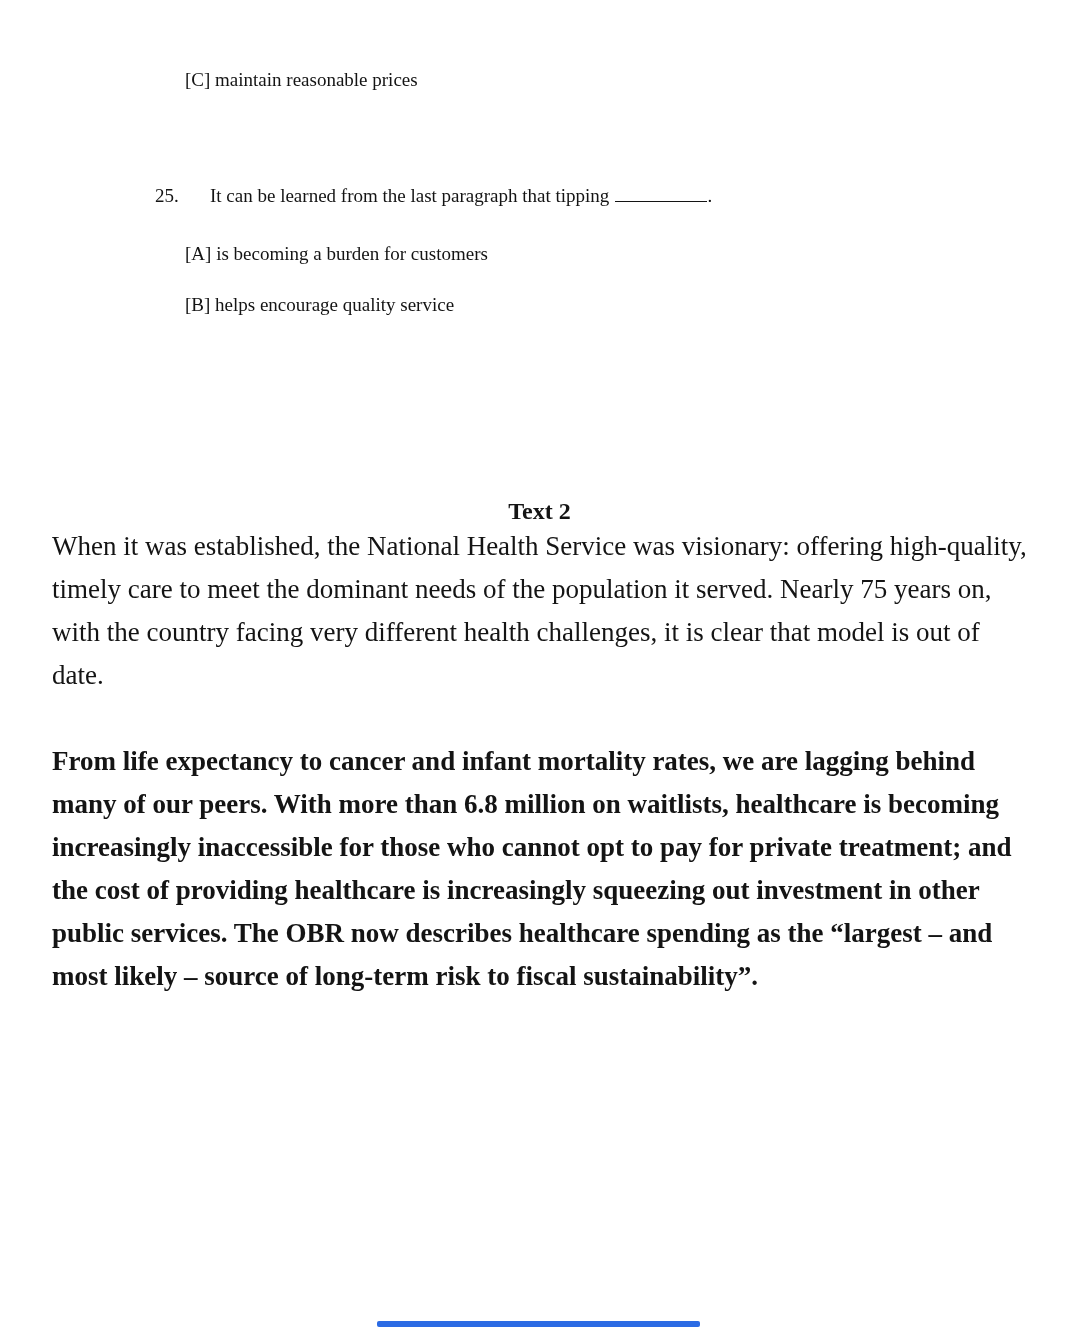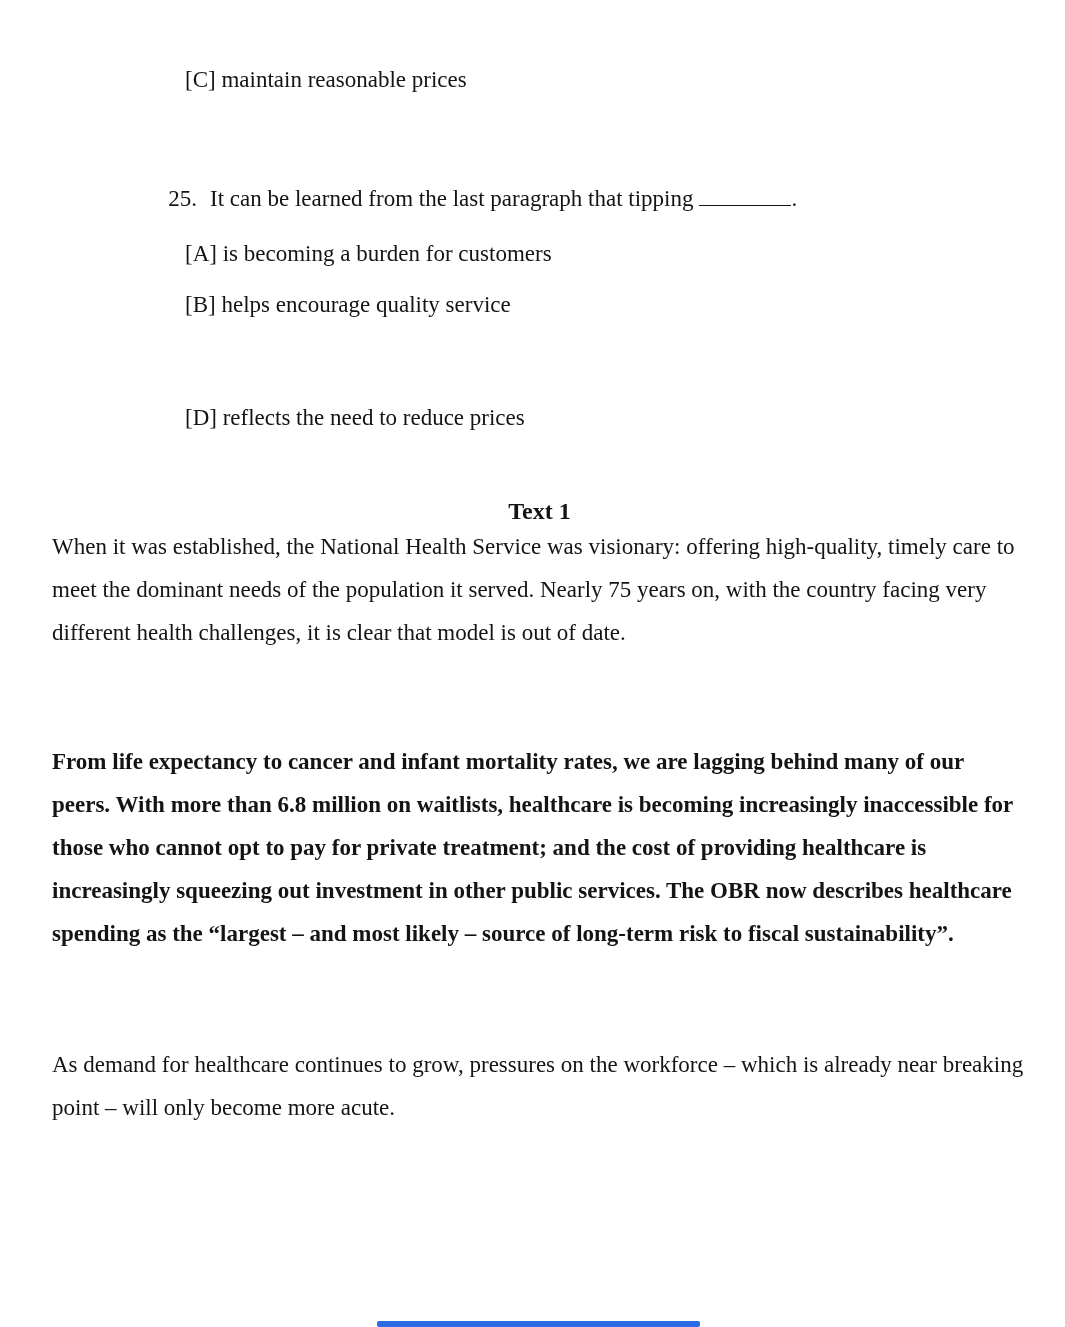--- a/index.html
+++ b/index.html
@@ -11,26 +11,26 @@
     position: relative;
     width: 1065px;
     height: 1327px;
     background: #ffffff;
     font-family: "Liberation Serif", "DejaVu Serif", serif;
     color: #141414;
     overflow: hidden;
   }
   .line {
     position: absolute;
-    font-size: 23px;
+    font-size: 19px;
     line-height: 28px;
     white-space: nowrap;
   }
   .opt { left: 185px; }
-  .q-line { left: 155px; text-align: center; }
+  .q-line { left: 155px; }
   .q-number {
     display: inline-block;
     min-width: 55px;
   }
   .blank {
     display: inline-block;
     width: 92px;
     height: 1em;
     margin-left: 6px;
     border-bottom: 1.6px solid #141414;
@@ -42,21 +42,21 @@
     left: 52px;
     width: 975px;
     text-align: center;
     font-size: 24px;
     font-weight: bold;
   }
   .para {
     position: absolute;
     left: 52px;
     width: 975px;
-    font-size: 23px;
+    font-size: 27px;
     line-height: 43px;
     text-align: left;
   }
   .para-1 { top: 525px; }
   .para-2 { top: 740px; font-weight: bold; }
   .para-3 { top: 1043px; }
   .scroll-thumb {
     position: absolute;
     left: 377px;
     bottom: 0;
@@ -80,26 +80,21 @@
   </div>
 
   <div class="line opt" style="top: 291px;">
     <span>[B]</span>
     <span>helps encourage quality service</span>
   </div>
   <div class="line opt" style="top: 240px;">
     <span>[A]</span>
     <span>is becoming a burden for customers</span>
   </div>
-  <div class="line opt" style="top: 404px;">
-    <span>[D]</span>
-    <span>reflects the need to reduce prices</span>
-  </div>
 
-  <div class="passage-heading">Text 1</div>
+  <div class="passage-heading">Text 2</div>
 
   <div class="para para-1">When it was established, the National Health Service was visionary: offering high-quality, timely care to meet the dominant needs of the population it served. Nearly 75 years on, with the country facing very different health challenges, it is clear that model is out of date.</div>
   <div class="para para-2">From life expectancy to cancer and infant mortality rates, we are lagging behind many of our peers. With more than 6.8 million on waitlists, healthcare is becoming increasingly inaccessible for those who cannot opt to pay for private treatment; and the cost of providing healthcare is increasingly squeezing out investment in other public services. The OBR now describes healthcare spending as the “largest – and most likely – source of long-term risk to fiscal sustainability”.</div>
-  <div class="para para-3">As demand for healthcare continues to grow, pressures on the workforce – which is already near breaking point – will only become more acute.</div>
 
   <div class="scroll-thumb" style="background: rgb(43, 107, 228);"></div>
 
 </div>
 
 </body></html>

